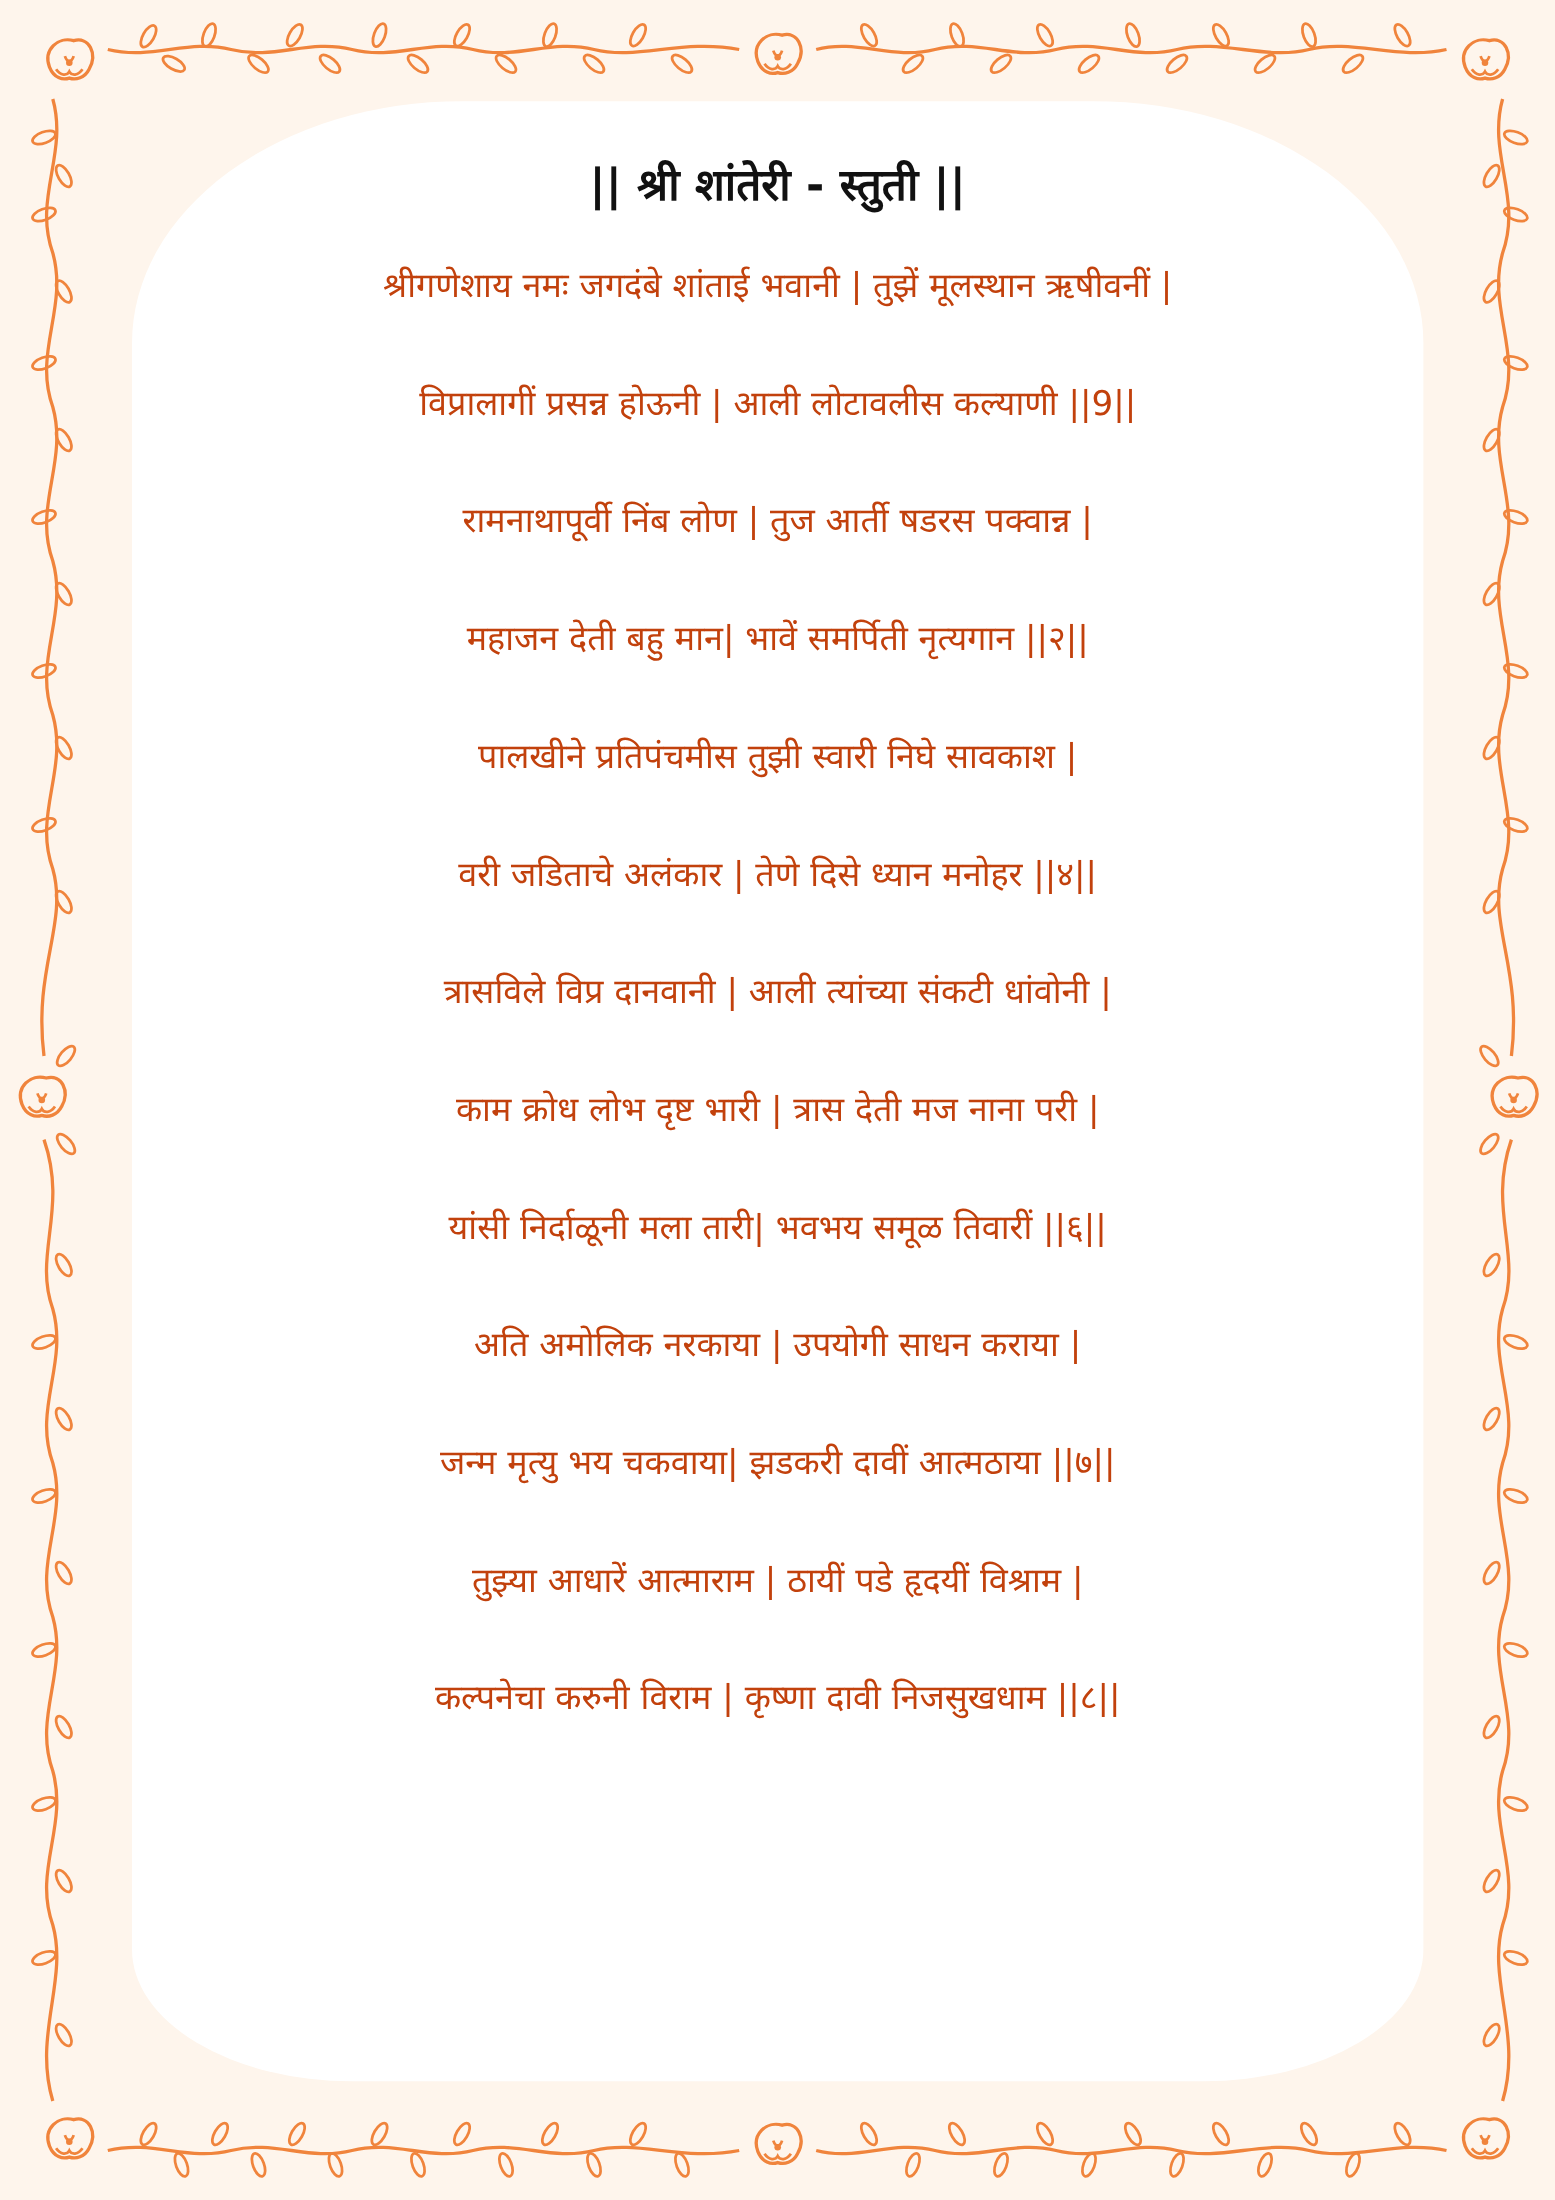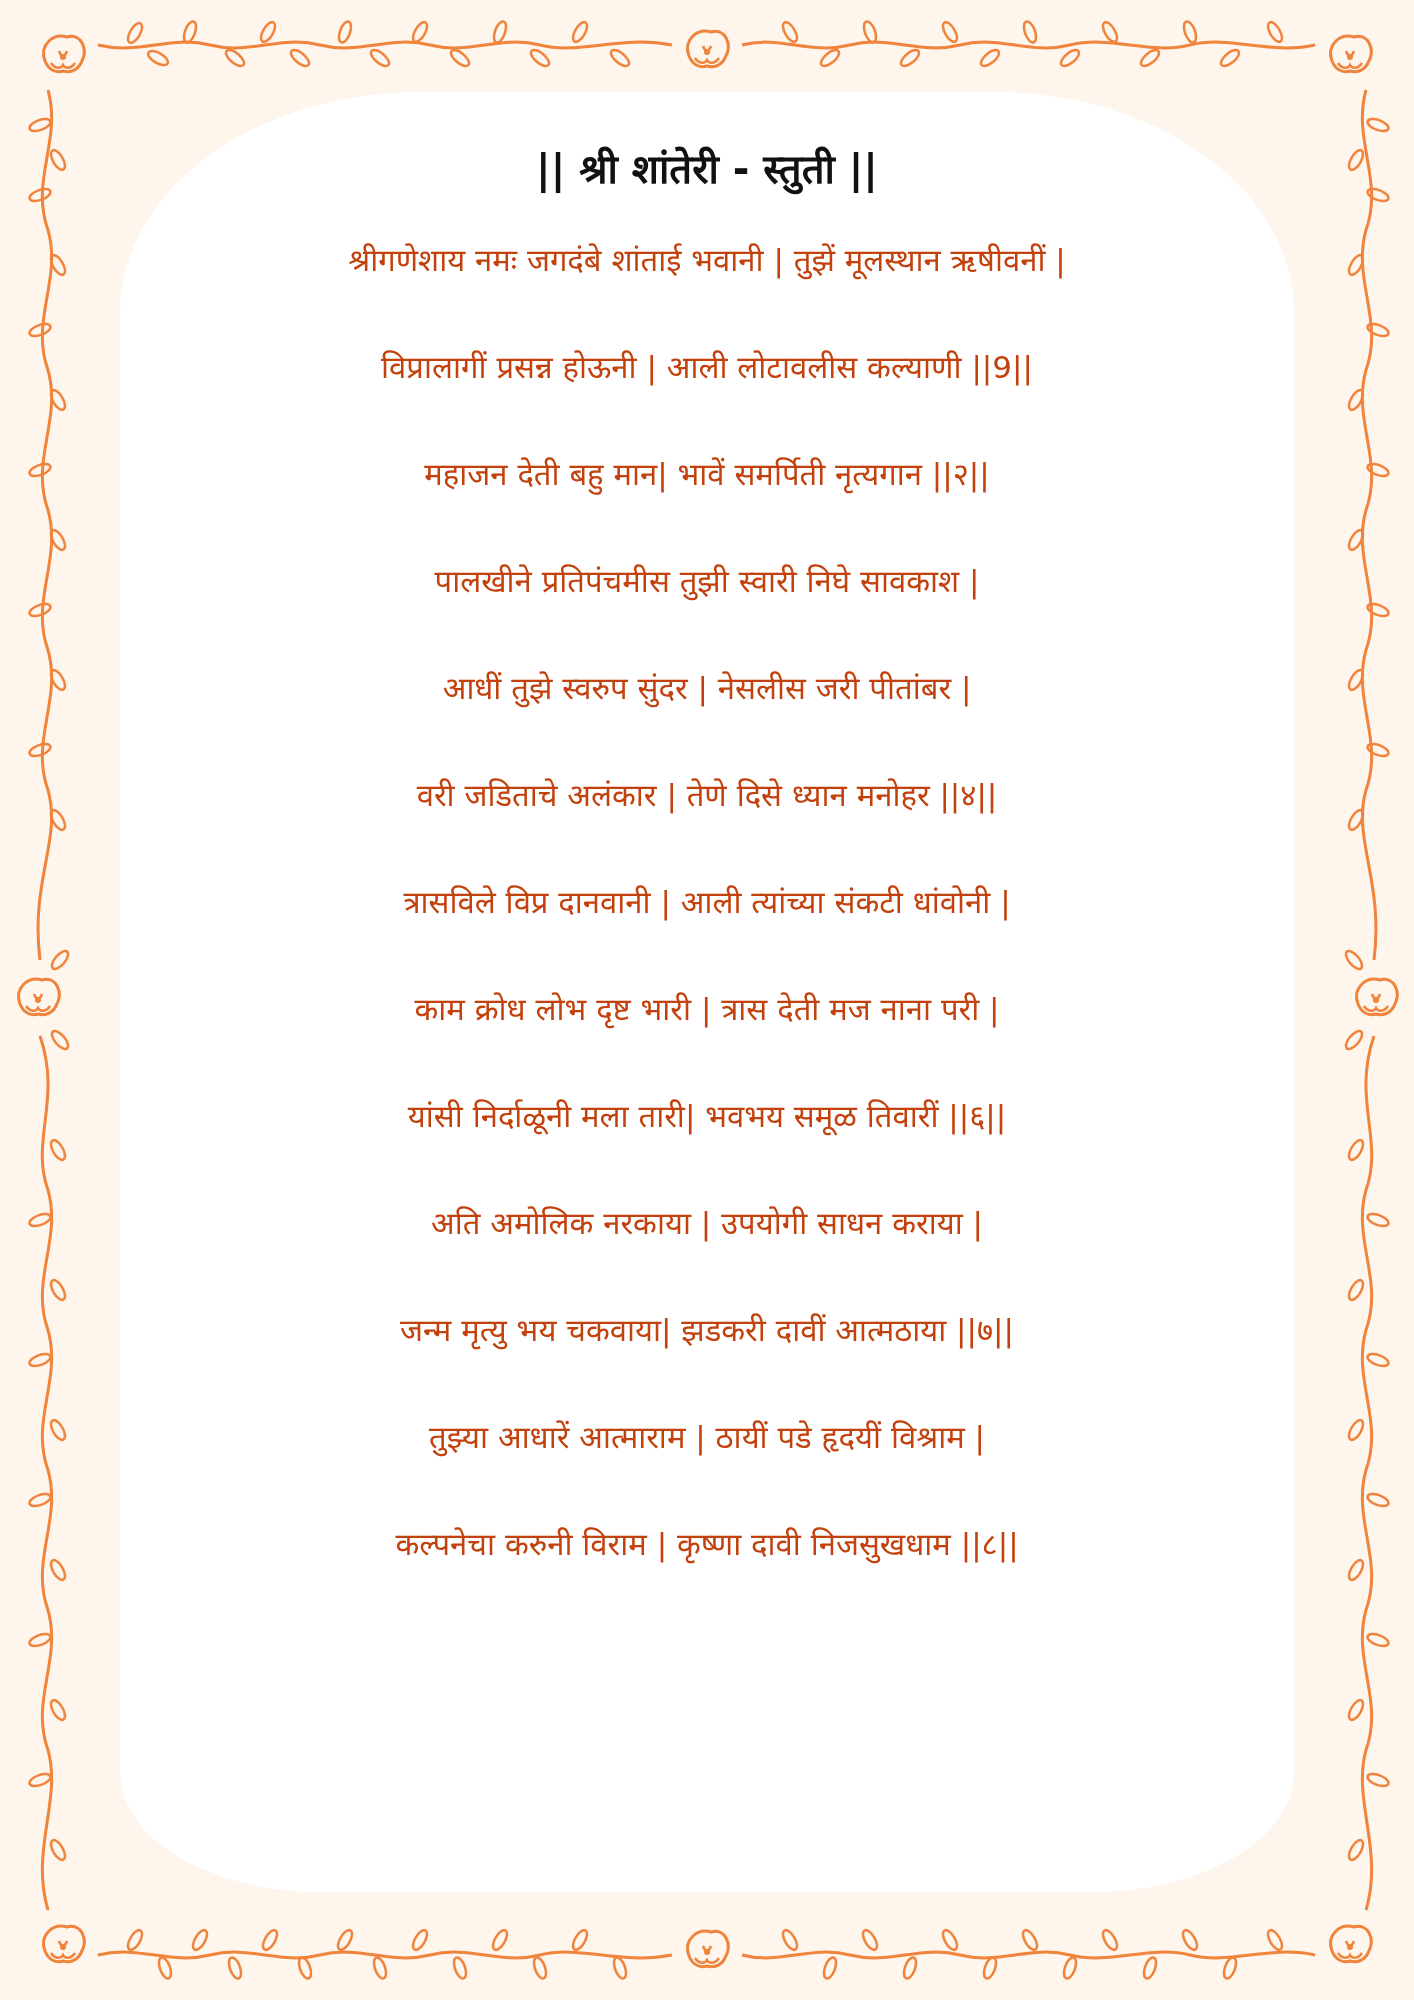--- a/index.html
+++ b/index.html
@@ -216,23 +216,23 @@
       <use href="#leaf" transform="translate(1378,1780) rotate(-70)"></use>
       <use href="#leaf" transform="translate(1356,1850) rotate(30)"></use>
     </g>
   </svg>
 
   <h1 class="title">|| श्री शांतेरी - स्तुती ||</h1>
 
   <div class="verses">
     <div class="verse-line">श्रीगणेशाय नमः जगदंबे शांताई भवानी | तुझें मूलस्थान ऋषीवनीं |</div>
     <div class="verse-line">विप्रालागीं प्रसन्न होऊनी | आली लोटावलीस कल्याणी ||9||</div>
+    <div class="verse-line">रामनाथापूर्वी निंब लोण | तुज आर्ती षडरस पक्वान्न |</div>
     <div class="verse-line">महाजन देती बहु मान| भावें समर्पिती नृत्यगान ||२||</div>
     <div class="verse-line">पालखीने प्रतिपंचमीस तुझी स्वारी निघे सावकाश |</div>
-    <div class="verse-line">आधीं तुझे स्वरुप सुंदर | नेसलीस जरी पीतांबर |</div>
     <div class="verse-line">वरी जडिताचे अलंकार | तेणे दिसे ध्यान मनोहर ||४||</div>
     <div class="verse-line">त्रासविले विप्र दानवानी | आली त्यांच्या संकटी धांवोनी |</div>
     <div class="verse-line">काम क्रोध लोभ दृष्ट भारी | त्रास देती मज नाना परी |</div>
     <div class="verse-line">यांसी निर्दाळूनी मला तारी| भवभय समूळ तिवारीं ||६||</div>
     <div class="verse-line">अति अमोलिक नरकाया | उपयोगी साधन कराया |</div>
     <div class="verse-line">जन्म मृत्यु भय चकवाया| झडकरी दावीं आत्मठाया ||७||</div>
     <div class="verse-line">तुझ्या आधारें आत्माराम | ठायीं पडे हृदयीं विश्राम |</div>
     <div class="verse-line">कल्पनेचा करुनी विराम | कृष्णा दावी निजसुखधाम ||८||</div>
   </div>
 </div>

